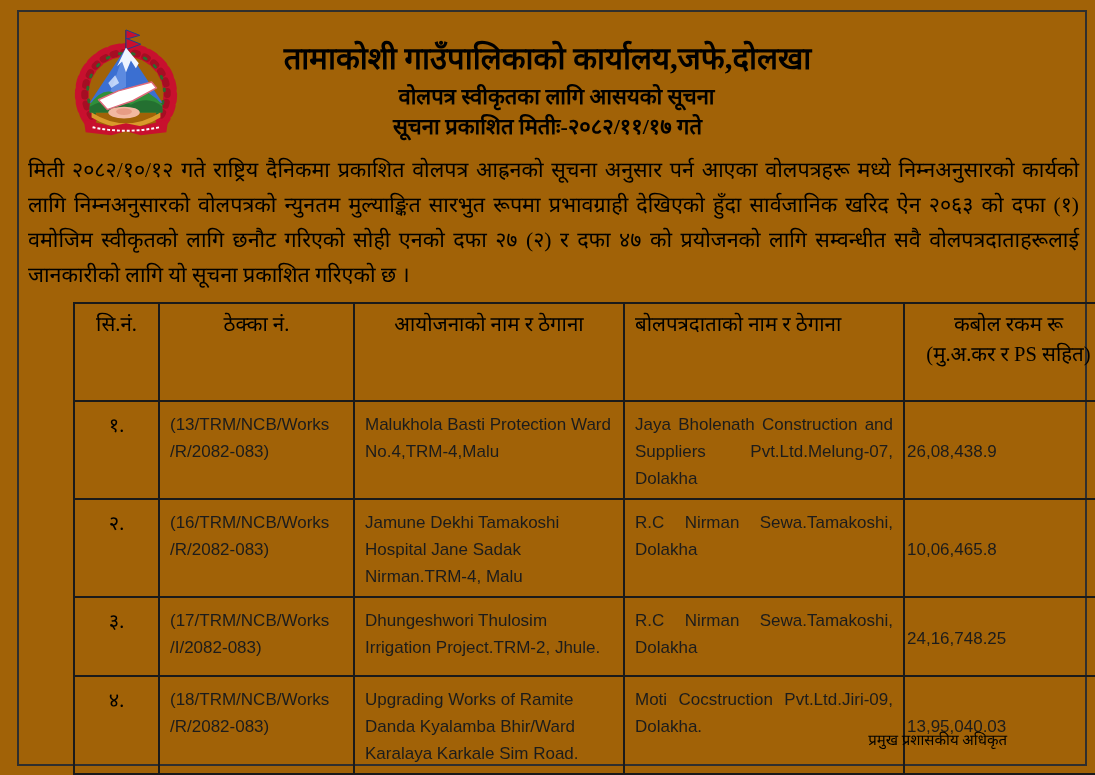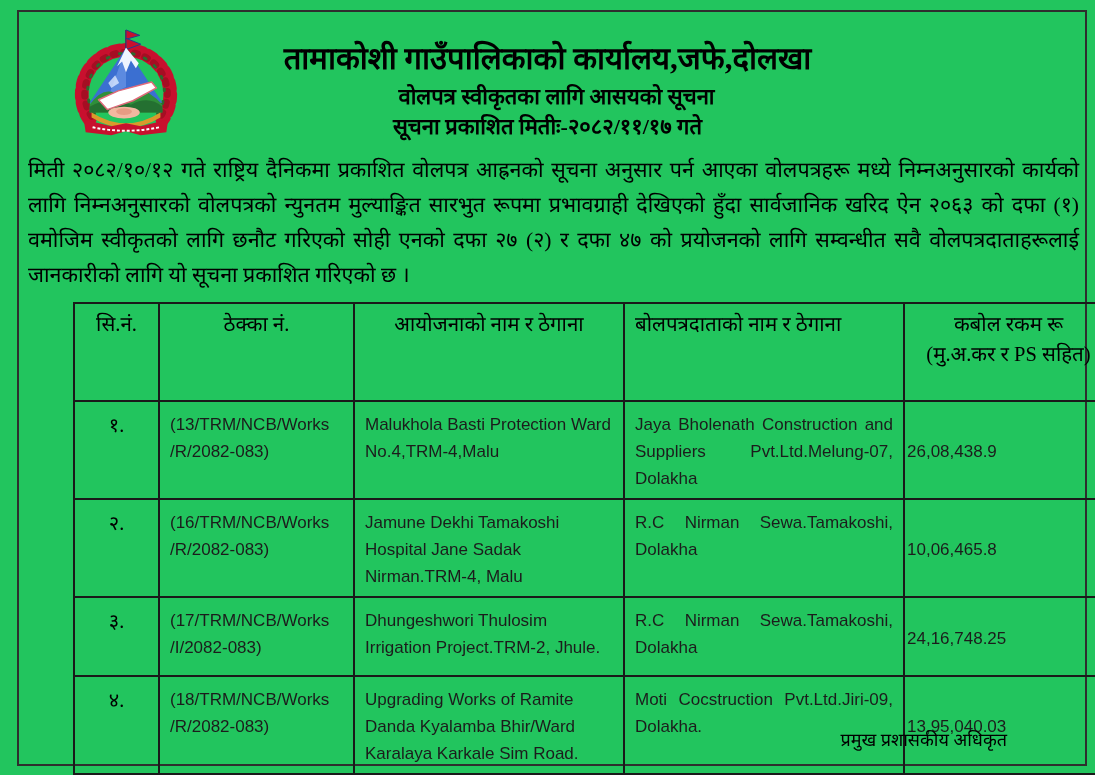--- a/index.html
+++ b/index.html
@@ -1,17 +1,17 @@
 <!DOCTYPE html>
 <html><head>
 <meta charset="utf-8">
 <style>
   html,body { margin:0; padding:0; background:#ffffff; }
   .page {
-    position:relative; width:1095px; height:775px; background:#22c55e;
+    position:relative; width:1095px; height:775px; background:#a16207;
     font-family:"Liberation Serif","DejaVu Serif",serif; color:#000;
     overflow:hidden;
   }
   .frame {
     position:absolute; left:17px; top:10px; width:1070px; height:756px;
     border:2px solid #2e2e2e; box-sizing:border-box;
   }
   .logo {
     position:absolute; left:62px; top:26px; width:128px; height:118px;
   }
@@ -43,21 +43,21 @@
   }
   td.sn {
     font-family:"Liberation Serif","DejaVu Serif",serif;
     font-size:20px; text-align:center; color:#000; padding-top:10px;
   }
   td.bidder { text-align:justify; }
   td.amount { vertical-align:middle; padding-left:2px; }
   .footer-sign {
     position:absolute; left:0; top:725px; width:100%;
     text-align:right; padding-right:88px; box-sizing:border-box;
-    font-size:18px; line-height:30px;
+    font-size:15px; line-height:30px;
   }
 </style>
 </head>
 <body>
 
 <div class="page">
   <div class="frame"></div>
 
   <div class="logo">
     <svg viewBox="0 0 130 120" width="128" height="118" aria-hidden="true">

